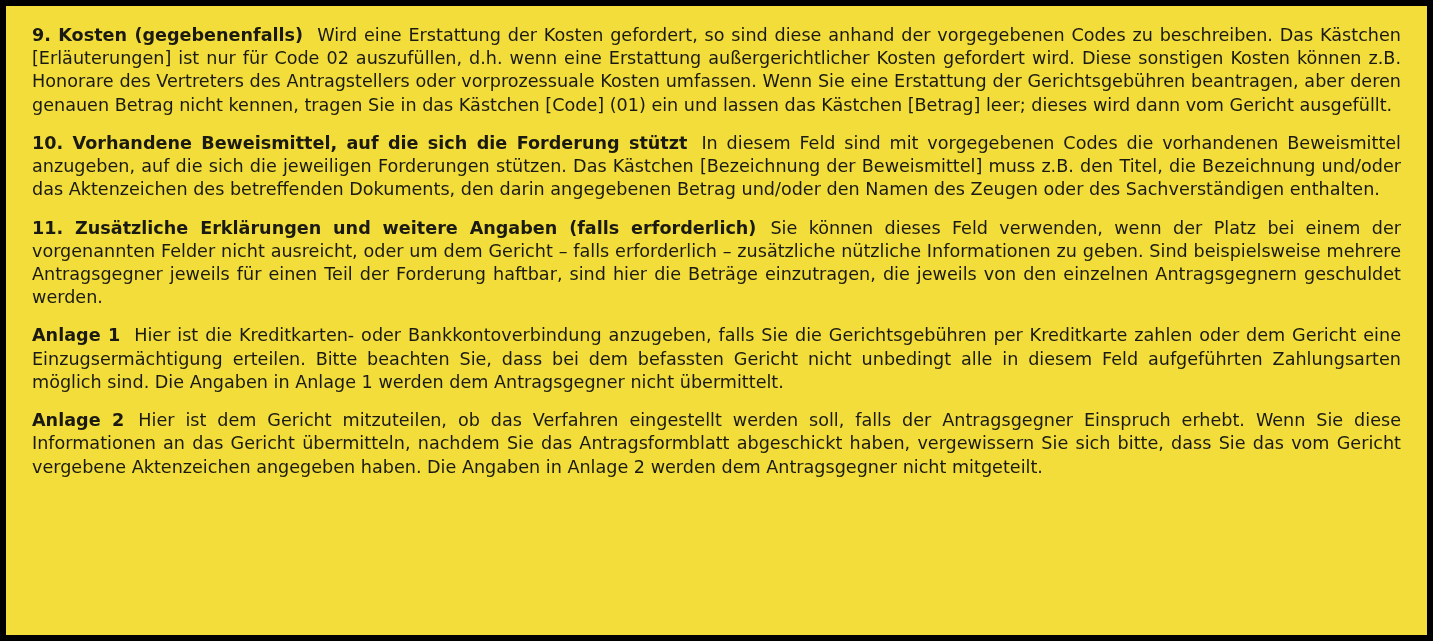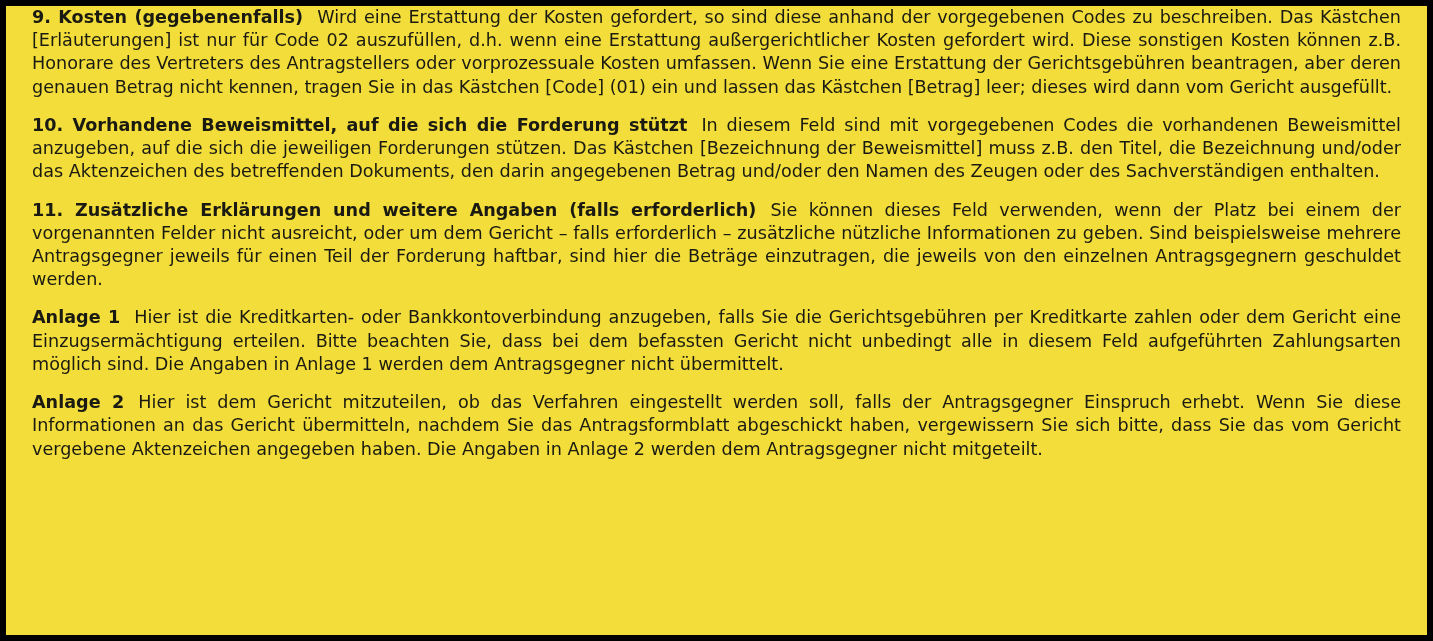--- a/index.html
+++ b/index.html
@@ -25,21 +25,21 @@
     height: 100%;
     border: 3px solid #000000;
     background: #f2dd3a;
     padding: 0;
   }
   .content {
     box-sizing: border-box;
     width: 100%;
     height: 100%;
     background: #f2dd3a;
-    padding: 0 26px 10px 26px;
+    padding: 18px 26px 10px 26px;
     overflow: hidden;
   }
   .para {
     color: #1a1a12;
     font-size: 17.6px;
     line-height: 1.32;
     text-align: justify;
     text-justify: inter-word;
     margin: 0 0 15px 0;
     hyphens: none;

